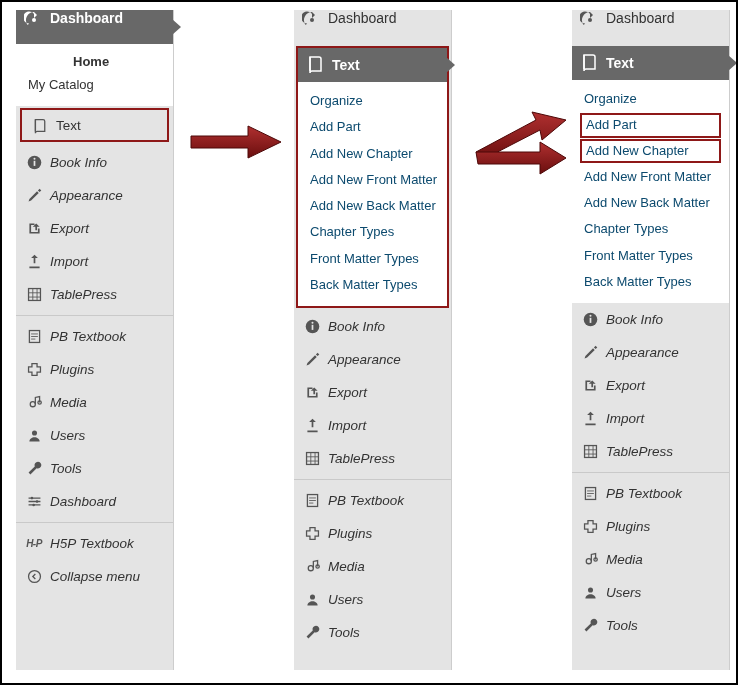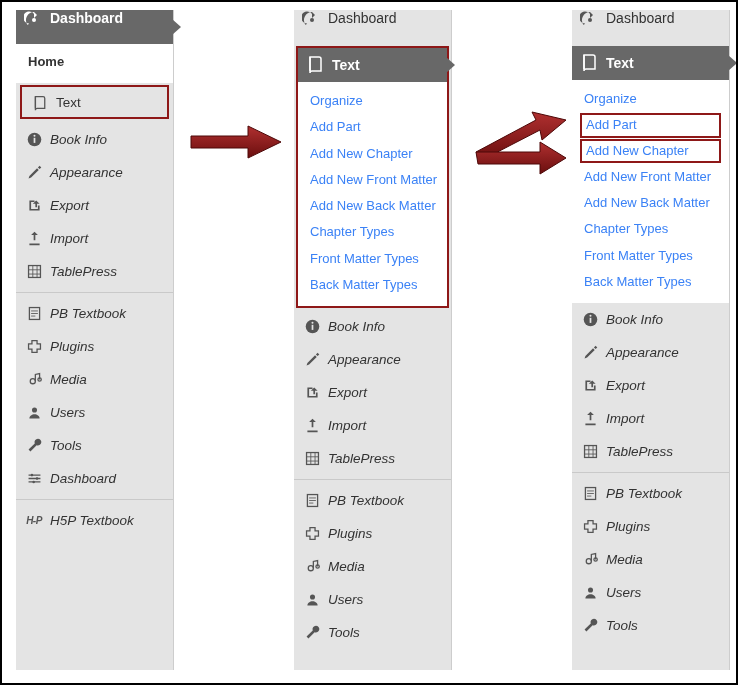--- a/index.html
+++ b/index.html
@@ -70,21 +70,21 @@
 
   .menu-sub {
     background: #fff;
     padding: 6px 0 10px 6px;
   }
   .menu-sub div {
     padding: 4px 6px;
     font-size: 13px;
     color: #333;
   }
-  .menu-sub div.bold { font-weight: 600; }
+  .menu-sub div.bold { font-weight: 600; margin-left: 45px; }
 
   .menu-rows {
     background: #e4e4e4;
     font-style: italic;
   }
   .menu-item {
     display: flex;
     align-items: center;
     height: 33px;
     padding: 0 8px;
@@ -131,21 +131,21 @@
     border-bottom: 8px solid transparent;
     border-left: 9px solid #686868;
   }
   .submenu-box {
     background: #fff;
     padding: 6px 0 8px 6px;
   }
   .submenu-box div {
     padding: 5px 6px;
     font-size: 13px;
-    color: #3b82f6;
+    color: #0c4a6e;
     line-height: 1.25;
   }
 
   .outline-maroon {
     border: 2px solid #8e1818;
   }
 
   .sub-item-box {
     border: 2px solid #8e1818;
     margin: 1px 4px;
@@ -169,20 +169,21 @@
     <span class="icon" style="width:20px;margin-right:6px;">
       <svg viewBox="0 0 20 20" fill="#fff">
               <path d="M10 2a8 8 0 00-6.3 12.9l1.4-1.4A6 6 0 1110 4v4l3-3-3-3z"></path>
               <circle cx="10" cy="10" r="2"></circle>
             </svg>
     </span>
     <span>Dashboard</span>
   </div>
   <div class="menu-sub">
     <div class="bold">Home</div>
+    <div>My Catalog</div>
   </div>
 
   <div class="text-highlight-row">
     <div class="menu-item" style="height:30px;">
       <span class="icon">
         <svg viewBox="0 0 20 20">
                 <path d="M4 3h9a2 2 0 012 2v12H6a2 2 0 00-2 2V3z" fill="none" stroke="#555" stroke-width="1.5"></path>
                 <path d="M4 3v14" stroke="#555" stroke-width="1.5"></path>
               </svg>
       </span>
@@ -287,20 +288,29 @@
                 <circle cx="13" cy="10" r="1.5"></circle>
                 <circle cx="9" cy="14" r="1.5"></circle>
               </svg>
             </span>
       <span>Dashboard</span>
     </div>
     <div class="divider"></div>
     <div class="menu-item">
       <span class="icon" style="font-size:10px;font-weight:700;color:#555;letter-spacing:-0.5px;">H-P</span>
       <span>H5P Textbook</span>
+    </div>
+    <div class="menu-item">
+      <span class="icon">
+              <svg viewBox="0 0 20 20">
+                <circle cx="10" cy="10" r="7" fill="none" stroke="#555" stroke-width="1.5"></circle>
+                <path d="M11 7l-3 3 3 3" fill="none" stroke="#555" stroke-width="1.5"></path>
+              </svg>
+            </span>
+      <span>Collapse menu</span>
     </div>
   </div>
 </div>
 
 <div class="col col2 panel-bg" style="height:660px;">
   <div class="dash-row inactive">
     <span class="icon" style="width:20px;margin-right:6px;">
       <svg viewBox="0 0 20 20" fill="#555">
               <path d="M10 2a8 8 0 00-6.3 12.9l1.4-1.4A6 6 0 1110 4v4l3-3-3-3z"></path>
               <circle cx="10" cy="10" r="2"></circle>

